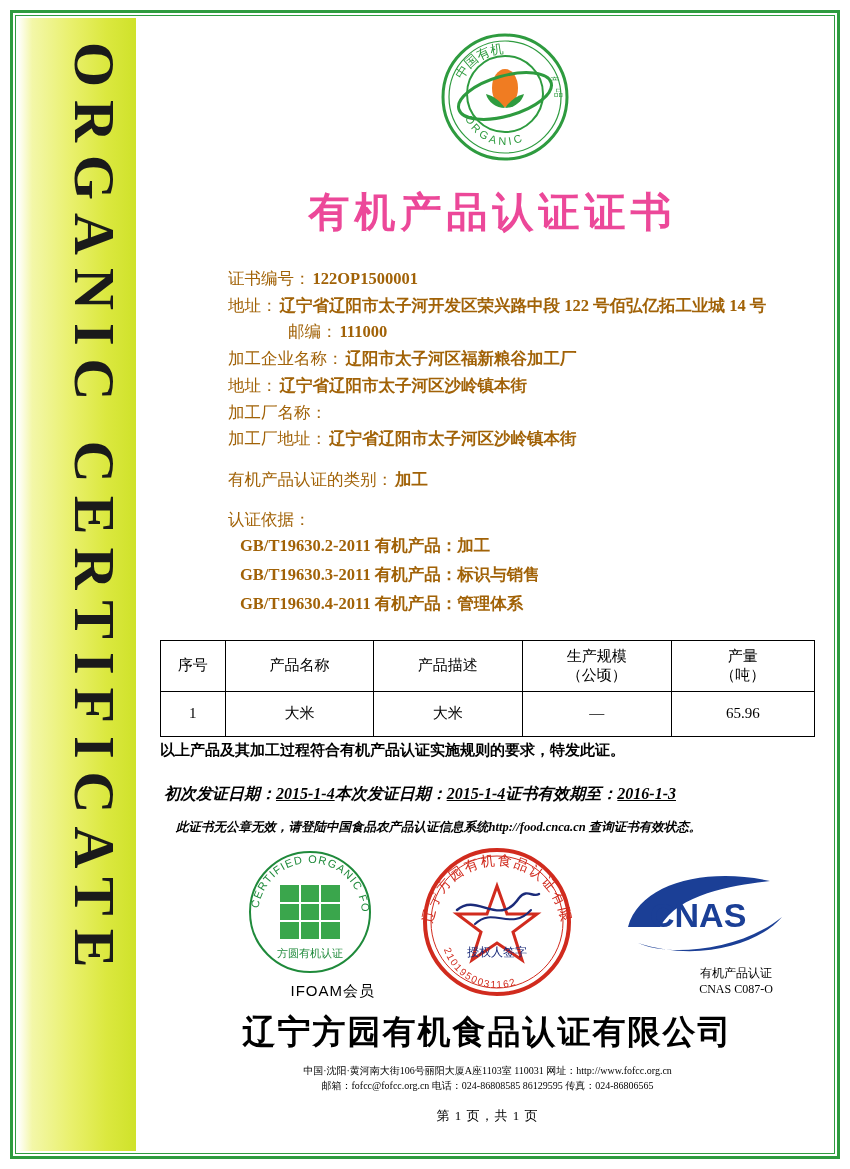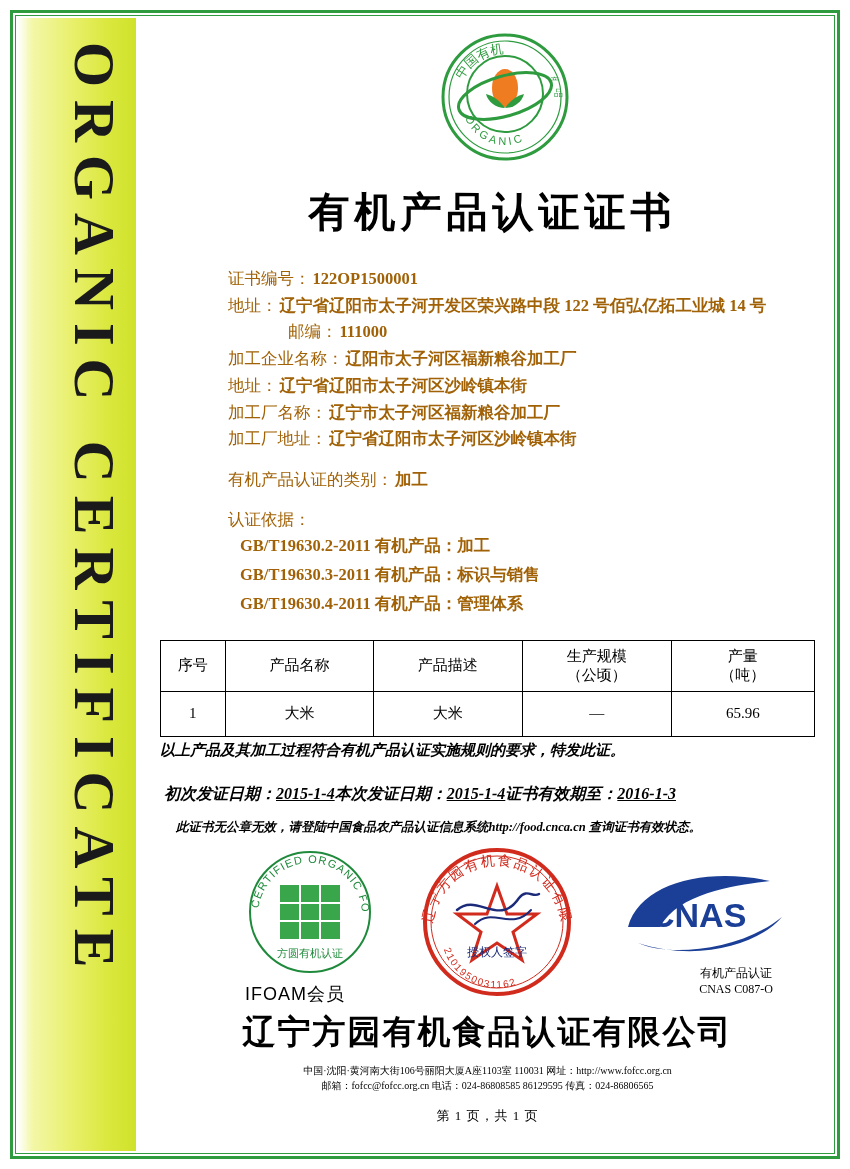--- a/index.html
+++ b/index.html
@@ -74,21 +74,21 @@
     left: 150px;
     top: 185px;
     width: 675px;
   }
   .doc-title {
     text-align: center;
     font-family: "Liberation Serif", "DejaVu Serif", serif;
     font-weight: bold;
     font-size: 41px;
     letter-spacing: 5px;
-    color: #000000;
+    color: #ec4899;
     margin: 0 0 26px 0;
     padding-left: 10px;
   }
   .fields {
     font-size: 16.5px;
     color: #a16207;
     padding-left: 78px;
     line-height: 1.62;
   }
   .row {
@@ -121,21 +121,20 @@
   .prod-table td { height: 38px; }
   .col-no { width: 62px; }
   .col-name { width: 150px; }
   .col-desc { width: 150px; }
   .col-scale { width: 150px; }
   .col-yield { width: 143px; }
   .note-line {
     margin: 4px 0 0 10px;
     font-size: 15px;
     font-family: "Liberation Serif", serif;
-    font-style: italic;
     font-weight: bold;
   }
   .dates-line {
     margin: 24px 0 0 14px;
     font-size: 16px;
     font-weight: bold;
     font-style: italic;
     white-space: nowrap;
   }
   .u { text-decoration: underline; margin-top: 38px; }
@@ -164,22 +163,22 @@
     line-height: 1.35;
     text-align: center;
     width: 160px;
     font-family: Liberation Serif, serif;
   }
   .ifoam-caption {
     position: absolute;
     left: 95px;
     top: 142px;
     width: 130px;
-    text-align: left;
-    font-size: 18px;
+    text-align: right;
+    font-size: 15px;
     font-family: "Liberation Sans", sans-serif;
     letter-spacing: 1px;
   }
   
   .footer {
     position: absolute;
     left: 150px;
     top: 1010px;
     width: 675px;
     text-align: center;
@@ -268,21 +267,20 @@
         <span class="val">辽阳市太子河区福新粮谷加工厂</span>
       </div>
 
       <div class="row">
         <span class="lbl">地址：</span>
         <span class="val">辽宁省辽阳市太子河区沙岭镇本街</span>
       </div>
 
       <div class="row">
         <span class="lbl">加工厂名称：</span>
-        <span class="val">辽宁市太子河区福新粮谷加工厂</span>
       </div>
 
       <div class="row">
         <span class="lbl">加工厂地址：</span>
         <span class="val">辽宁省辽阳市太子河区沙岭镇本街</span>
       </div>
 
       <div class="row row-cat">
         <span class="lbl">有机产品认证的类别：</span>
         <span class="val">加工</span>

